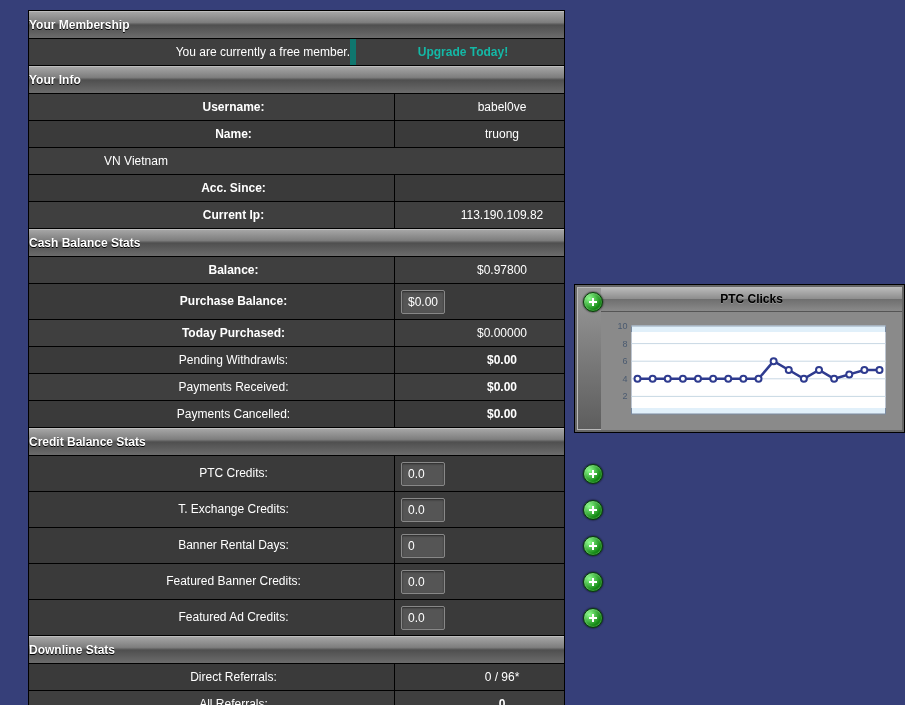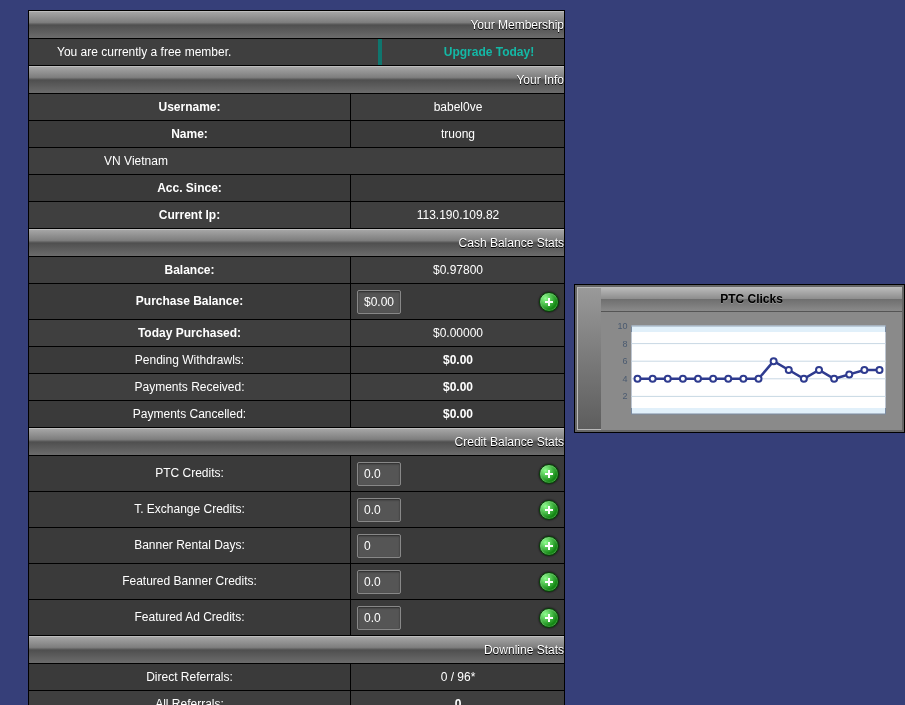--- a/index.html
+++ b/index.html
@@ -20,22 +20,22 @@
     gap: 10px;
   }
   .panel {
     width: 535px;
     border: 1px solid #000;
     background: #3a3a3a;
   }
   .bar-header {
     height: 26px;
     line-height: 26px;
-    text-align: right;
-    font-weight: normal;
+    text-align: left;
+    font-weight: bold;
     color: #fff;
     background: linear-gradient(to bottom,
       #a5a5a5 0%,
       #7e7e7e 40%,
       #4f4f4f 50%,
       #6c6c6c 100%);
     border-top: 1px solid #bdbdbd;
     border-bottom: 1px solid #000;
     text-shadow: 0 1px 0 #000;
   }
@@ -45,20 +45,21 @@
     line-height: 26px;
     border-bottom: 1px solid #000;
     background: #3f3f3f;
   }
   .row:nth-child(odd) { background: #3a3a3a; }
   .cell-l {
     flex: 0 0 60%;
     text-align: center;
     border-right: 1px solid #000;
     font-weight: bold;
+    padding-left: 44px;
   }
   .cell-r {
     flex: 0 0 40%;
     text-align: center;
   }
   .row-input {
     display: flex;
     align-items: center;
     height: 35px;
     border-bottom: 1px solid #000;
@@ -110,23 +111,22 @@
   }
   .plus-btn::before { width: 8px; height: 2px; }
   .plus-btn::after  { width: 2px; height: 8px; }
 
   .upgrade {
     font-weight: bold;
     color: #14b8a6;
   }
   .membership-left {
     flex: 0 0 60%;
-    text-align: left;
-    border-right: 4px solid #0f766e;
-    margin-left: 28px;
+    text-align: right;
+    border-right: 6px solid #0f766e;
   }
 
   
   .chart-panel {
     width: 301px;
     margin-top: 275px;
     border: 2px solid #666;
     background: linear-gradient(to bottom, #9a9a9a 0%, #7a7a7a 50%, #5d5d5d 100%);
     box-shadow: inset 0 0 0 1px #b9b9b9, 0 0 0 1px #000;
     padding-left: 24px;

